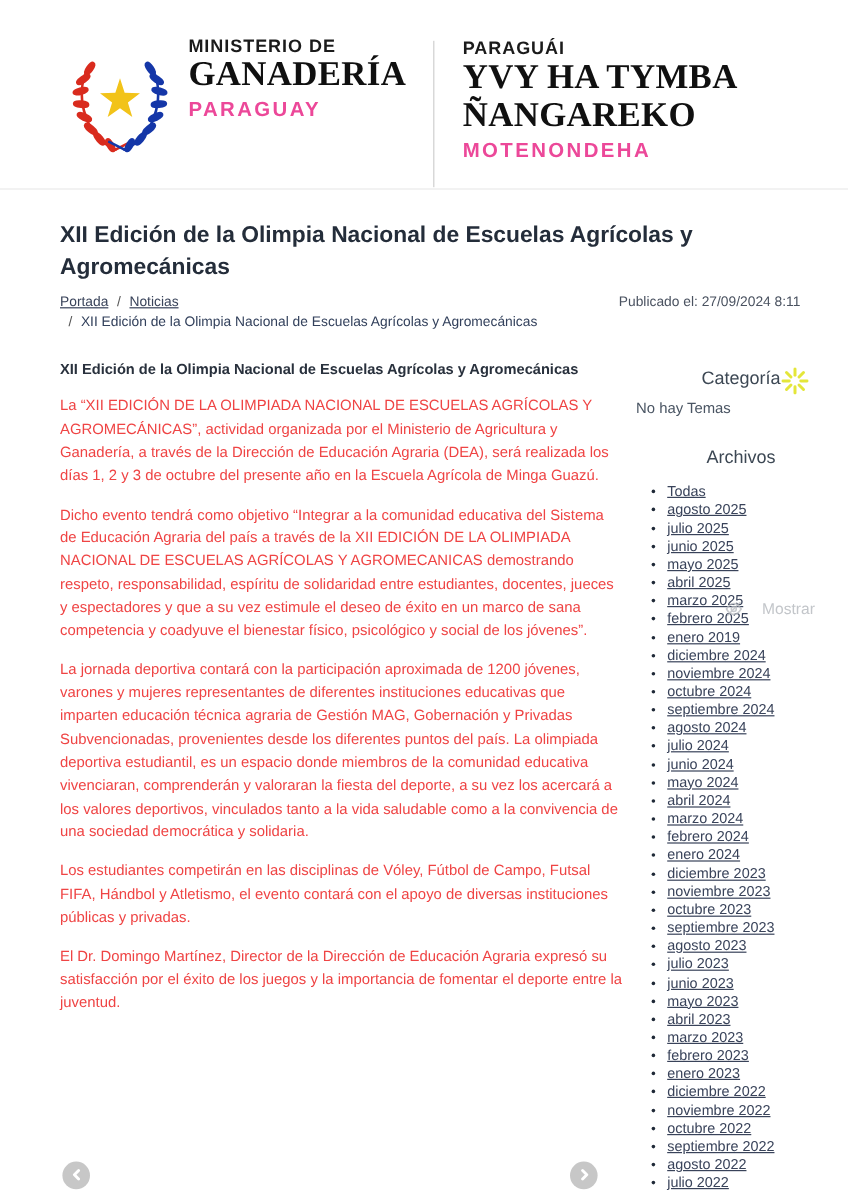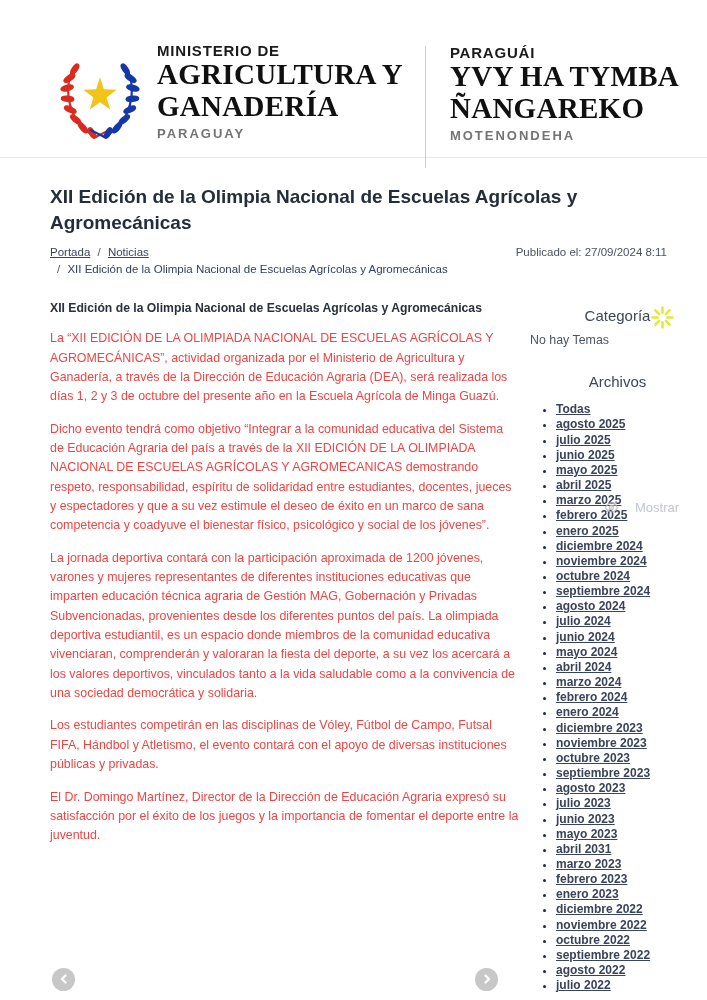--- a/index.html
+++ b/index.html
@@ -3,26 +3,26 @@
 <meta charset="utf-8">
 <style>
   * { margin:0; padding:0; box-sizing:border-box; }
   html,body { background:#fff; }
   .page {
     position:relative; width:707px; height:1000px; margin:0 auto;
     background:#fff; overflow:hidden;
     font-family:"Liberation Sans", sans-serif; color:#5e656e;
   }
   
-  .header { display:flex; align-items:flex-start; padding:42px 0 0 55px; height:158px; border-bottom:1px solid #e9e9e9; }
+  .header { display:flex; align-items:flex-start; padding:30px 0 0 55px; height:158px; border-bottom:1px solid #e9e9e9; }
   .emblem { width:90px; height:102px; flex:0 0 auto; margin-top:4px; }
   .logo-left-text { margin-left:12px; color:#141414; }
   .logo-small   { font-size:15px; font-weight:700; letter-spacing:.8px; color:#1b1b1b; }
   .logo-serif   { font-family:"Liberation Serif", serif; font-weight:700; font-size:29px; line-height:1.1; letter-spacing:.3px; color:#101010; }
-  .logo-bottom  { font-size:13px; font-weight:700; letter-spacing:2px; color:#737373; margin-top:3px; }
+  .logo-bottom  { font-size:17px; font-weight:700; letter-spacing:2px; color:#ec4899; margin-top:3px; }
   .header-divider { width:1px; background:#cfcfcf; height:122px; margin:4px 24px 0 22px; }
   .logo-right-text { color:#141414; margin-top:2px; }
   
   .title-block { padding:26px 40px 0 50px; }
   .page-title { font-size:19px; font-weight:700; color:#242d3a; line-height:1.35; max-width:625px; }
   .crumb-row { display:flex; justify-content:space-between; align-items:flex-end; margin-top:11px; font-size:11.5px; }
   .crumbs { color:#4a5260; }
   .crumbs a, .archives a { color:#39435a; text-decoration:underline; cursor:pointer; }
   .crumb-sep { color:#555; margin:0 4px; }
   .crumb-line2 { font-size:11.5px; color:#33415c; margin-top:5px; padding-left:3px; }
@@ -33,21 +33,21 @@
   .article-heading { font-size:12.2px; font-weight:700; color:#29313d; margin-bottom:14px; }
   article p { font-size:12.4px; line-height:1.56; color:#ef4444; margin-bottom:13px; }
   .carousel-nav { display:flex; justify-content:space-between; margin-top:122px; padding:0 22px 0 2px; }
   .nav-circle { width:23px; height:23px; border-radius:50%; background:#c7c7c7; display:flex; align-items:center; justify-content:center; cursor:pointer; border:none; }
   
   aside { margin-left:10px; width:175px; padding-top:6px; font-size:12.4px; }
   .side-heading { font-size:15px; color:#3d4854; font-weight:400;text-align:center; }
   .no-topics { margin-top:9px; color:#4a5563; }
   .archives-heading { margin-top:26px; }
   .archives { margin-top:12px; padding-left:26px; list-style:disc; }
-  .archives li { line-height:15.15px; color:#1f2937;font-weight:bold; }
+  .archives li { line-height:15.15px; color:#1f2937; }
   .archives li::marker { color:#1f2937; font-size:11px; }
   .archives a { font-size:12px; }
   
   .spinner-icon { position:absolute; left:651px; top:306px; width:23px; height:23px; }
   .mostrar { position:absolute; left:604px; top:500px; display:flex; align-items:center; gap:16px; color:#c3c6ca; font-size:13px; cursor:pointer;text-align:center; }
   .mostrar svg { opacity:.75; }
 </style>
 </head>
 <body>
 
@@ -80,21 +80,20 @@
         <ellipse cx="69" cy="89" rx="6.5" ry="2.4" transform="rotate(-50 69 89)"></ellipse>
         <ellipse cx="59" cy="95" rx="6" ry="2.3" transform="rotate(-60 59 95)"></ellipse>
         <path d="M56 100 L 40 92" fill="none"></path>
       </g>
 
       <polygon fill="#f2c319" points="50,33 54.3,46.5 68.5,46.9 57.3,55.5 61.4,69 50,60.9 38.6,69 42.7,55.5 31.5,46.9 45.7,46.5"></polygon>
     </svg>
 
     <div class="logo-left-text">
       <div class="logo-small">MINISTERIO DE</div>
-      <div class="logo-serif">AGRICULTURA Y</div>
       <div class="logo-serif">GANADERÍA</div>
       <div class="logo-bottom">PARAGUAY</div>
     </div>
 
     <div class="header-divider"></div>
 
     <div class="logo-right-text">
       <div class="logo-small">PARAGUÁI</div>
       <div class="logo-serif">YVY HA TYMBA</div>
       <div class="logo-serif">ÑANGAREKO</div>
@@ -156,21 +155,21 @@
           <li><a>junio 2025</a></li>
 
           <li><a>mayo 2025</a></li>
 
           <li><a>abril 2025</a></li>
 
           <li><a>marzo 2025</a></li>
 
           <li><a>febrero 2025</a></li>
 
-          <li><a>enero 2025</a></li>
+          <li><a>enero 2019</a></li>
 
           <li><a>diciembre 2024</a></li>
 
           <li><a>noviembre 2024</a></li>
 
           <li><a>octubre 2024</a></li>
 
           <li><a>septiembre 2024</a></li>
 
           <li><a>agosto 2024</a></li>
@@ -198,21 +197,21 @@
           <li><a>septiembre 2023</a></li>
 
           <li><a>agosto 2023</a></li>
 
           <li><a>julio 2023</a></li>
 
           <li><a>junio 2023</a></li>
 
           <li><a>mayo 2023</a></li>
 
-          <li><a>abril 2031</a></li>
+          <li><a>abril 2023</a></li>
 
           <li><a>marzo 2023</a></li>
 
           <li><a>febrero 2023</a></li>
 
           <li><a>enero 2023</a></li>
 
           <li><a>diciembre 2022</a></li>
 
           <li><a>noviembre 2022</a></li>

